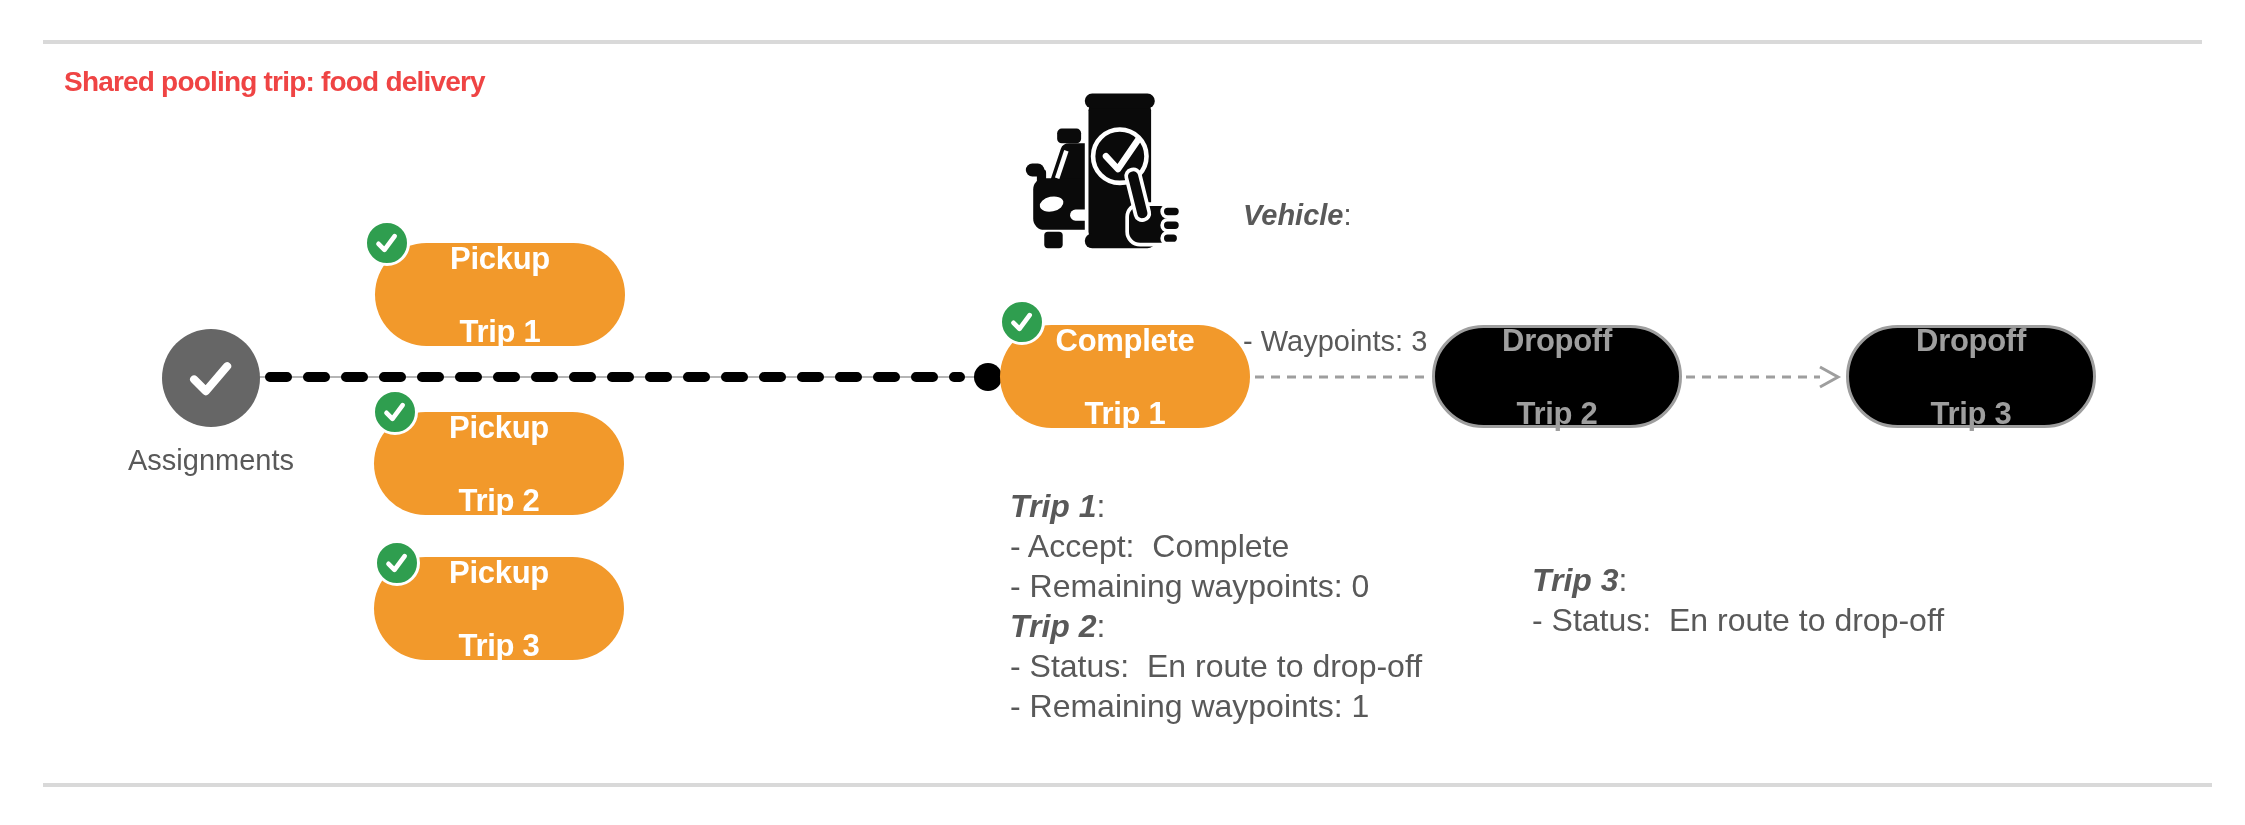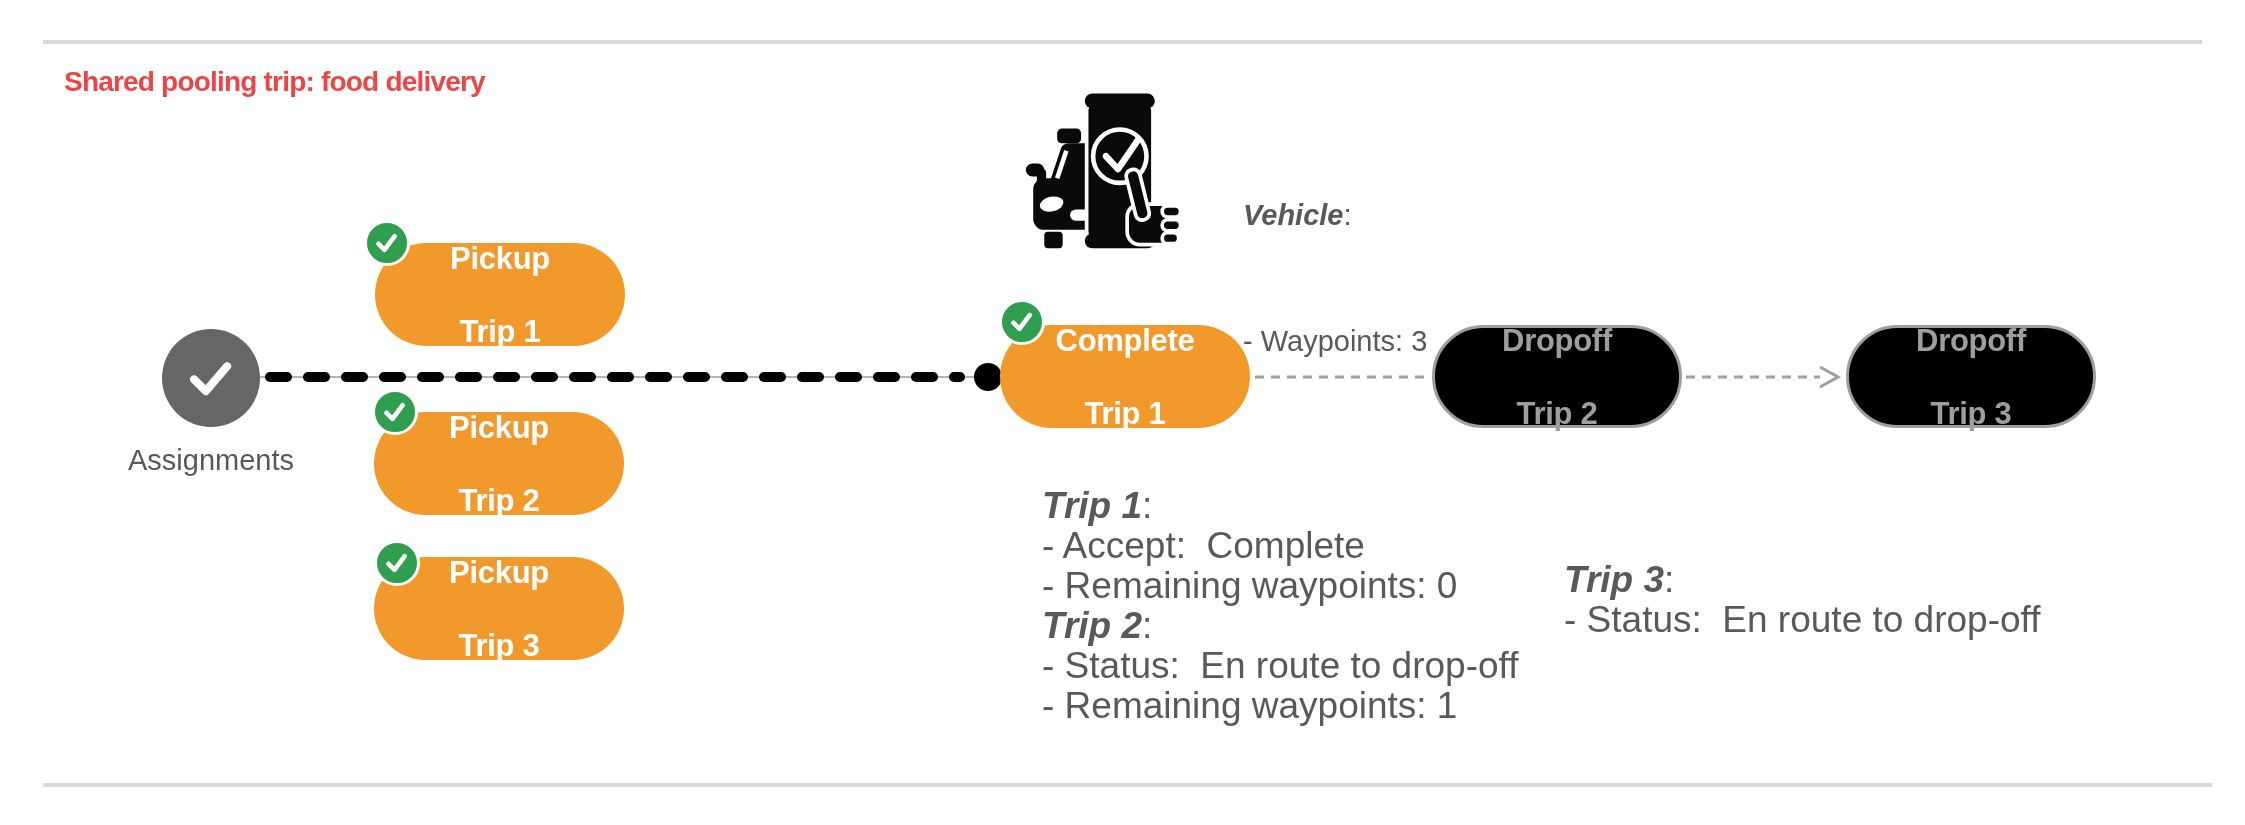--- a/index.html
+++ b/index.html
@@ -51,21 +51,21 @@
   #badge-4{left:999px;top:299px;}
   
   #vehicle-icon{position:absolute;left:1024px;top:88px;}
   #vehicle-text{
     position:absolute;left:1243px;top:110px;color:var(--text_gray,#595959);
     font-size:29px;line-height:42px;white-space:pre-wrap;
   }
   
   .status-block{
     position:absolute;color:var(--text_gray,#595959);
-    font-size:37px;line-height:40px;margin-left:32px;
+    font-size:32px;line-height:40px;
   }
   #status-block-a{left:1010px;top:486px;}
   #status-block-b{left:1532px;top:560px;}
   .status-line{white-space:pre-wrap;}
   .b{font-weight:700;font-style:italic;}
 </style>
 </head>
 <body>
 
 <div id="canvas">

